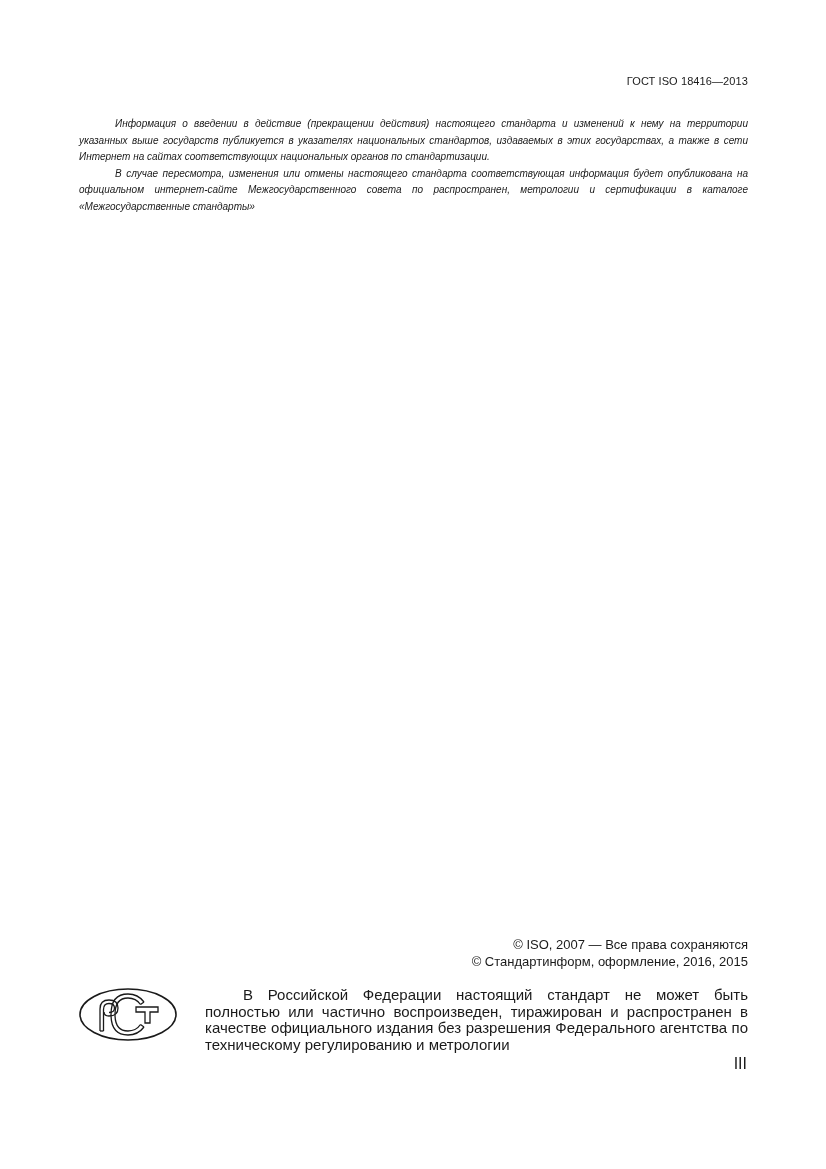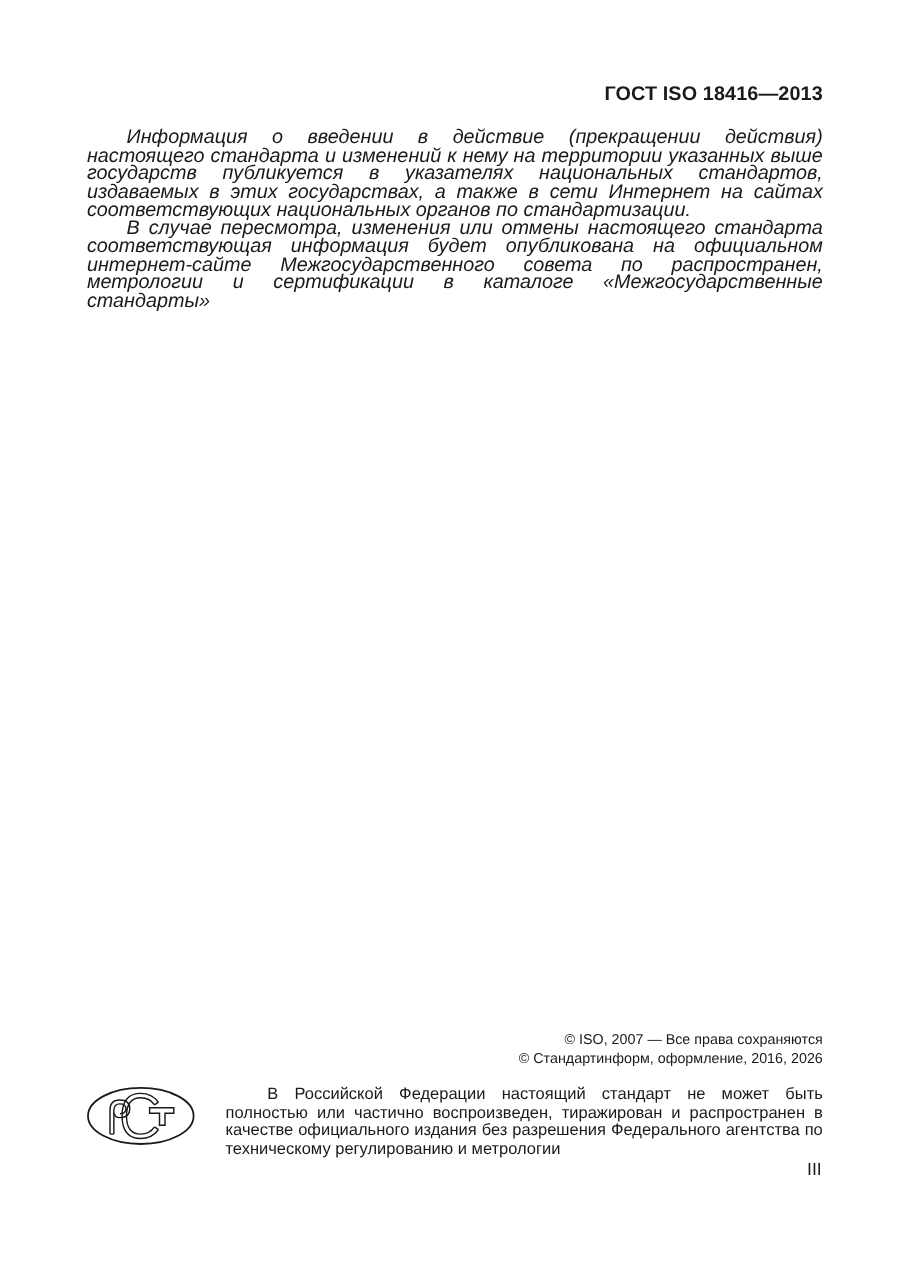--- a/index.html
+++ b/index.html
@@ -12,32 +12,32 @@
       height: 1169px;
       position: relative;
       overflow: hidden;
       font-family: "Liberation Sans", "DejaVu Sans", sans-serif;
       color: #1a1a1a;
     }
     .header {
       position: absolute;
       top: 75px;
       right: 78px;
-      font-weight: bold;
-      font-size: 18px;
+      font-weight: normal;
+      font-size: 11px;
       letter-spacing: 0.1px;
       padding-left: 12px;
     }
     .body-text {
       position: absolute;
       top: 116px;
       left: 79px;
       width: 669px;
       font-style: italic;
-      font-size: 18px;
+      font-size: 10px;
       line-height: 16.5px;
       text-align: justify;
     }
     .body-text p {
       margin: 0;
       text-indent: 36px;
     }
     .copyright {
       position: absolute;
       top: 936px;
@@ -80,21 +80,21 @@
 
 <div class="header">ГОСТ ISO 18416—2013</div>
 
 <div class="body-text">
   <p>Информация о введении в действие (прекращении действия) настоящего стандарта и изменений к нему на территории указанных выше государств публикуется в указателях национальных стандартов, издаваемых в этих государствах, а также в сети Интернет на сайтах соответствующих национальных органов по стандартизации.</p>
   <p>В случае пересмотра, изменения или отмены настоящего стандарта соответствующая информация будет опубликована на официальном интернет-сайте Межгосударственного совета по распространен, метрологии и сертификации в каталоге «Межгосударственные стандарты»</p>
 </div>
 
 <div class="copyright">
   <div>© ISO, 2007 — Все права сохраняются</div>
-  <div>© Стандартинформ, оформление, 2016, 2026</div>
+  <div>© Стандартинформ, оформление, 2016, 2015</div>
 </div>
 
 <div class="logo">
   <svg width="100" height="55" viewBox="0 0 100 55" xmlns="http://www.w3.org/2000/svg">
 
     <ellipse cx="50" cy="27.5" rx="48" ry="25.5" fill="none" stroke="#1a1a1a" stroke-width="1.6"></ellipse>
 
     <g fill="none" stroke="#1a1a1a" stroke-width="1.3">
       <path d="M22 44 L22 22 Q22 13 31 13 Q40 13 40 21 Q40 29 31 29 Q26 29 26 25"></path>
       <path d="M25.5 44 L25.5 22.5 Q25.5 16.5 31 16.5 Q36.5 16.5 36.5 21 Q36.5 25.5 31 25.5"></path>

